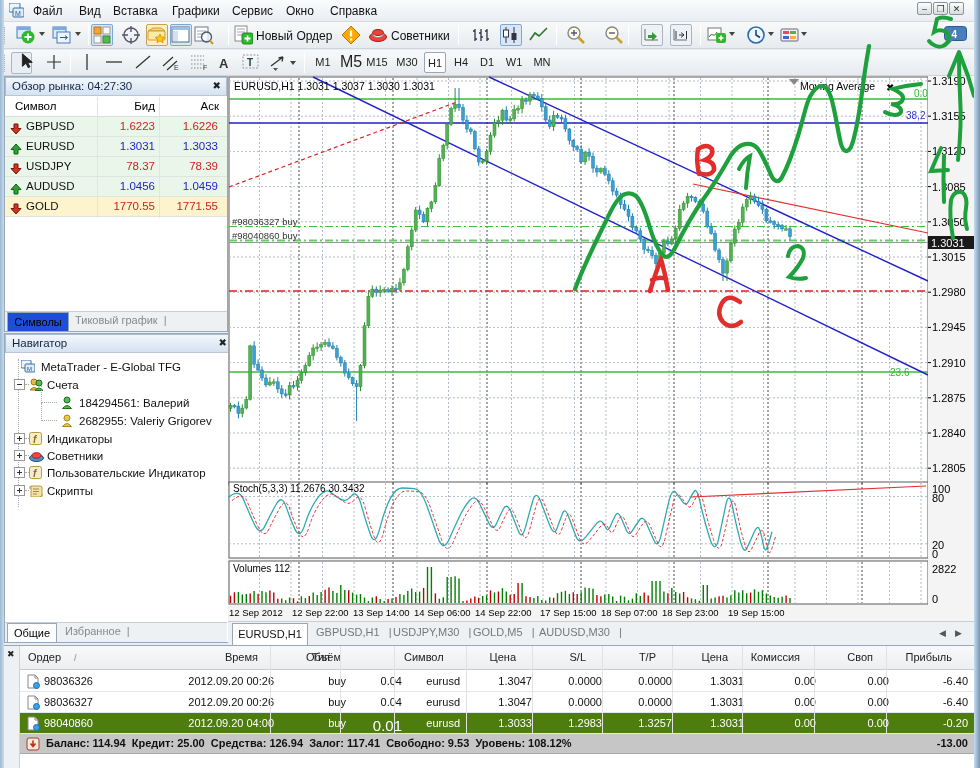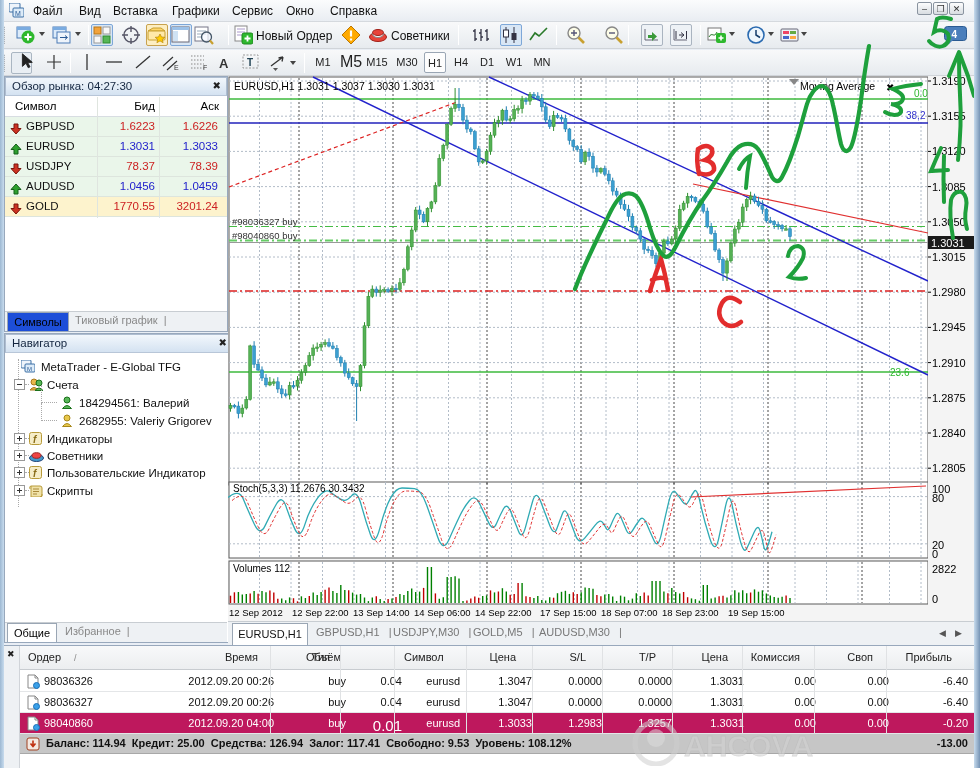--- a/index.html
+++ b/index.html
@@ -243,21 +243,21 @@
           <span style="position:absolute;left:21px;top:3px;font-size:11.5px;color:#111">AUDUSD</span>
           <span style="position:absolute;right:72px;top:3px;font-size:11.5px;color:#2222cc">1.0456</span>
           <span style="position:absolute;right:9px;top:3px;font-size:11.5px;color:#2222cc">1.0459</span>
         </div>
 <div style="position:absolute;left:0;top:100px;width:222px;height:20px;background:#fdf3cd;border-bottom:1px solid #dde5dd">
           <span style="position:absolute;left:5px;top:4px"><svg width="12" height="12">
               <path d="M6 11 L1 5.5 H4 V1 H8 V5.5 H11 z" fill="#cc3322" stroke="#7a150c" stroke-width="1"></path>
             </svg></span>
           <span style="position:absolute;left:21px;top:3px;font-size:11.5px;color:#111">GOLD</span>
           <span style="position:absolute;right:72px;top:3px;font-size:11.5px;color:#cc2222">1770.55</span>
-          <span style="position:absolute;right:9px;top:3px;font-size:11.5px;color:#cc2222">3201.24</span>
+          <span style="position:absolute;right:9px;top:3px;font-size:11.5px;color:#cc2222">1771.55</span>
         </div>
 <div style="position:absolute;left:92px;top:0;width:1px;height:121px;background:#dfe5df"></div>
 <div style="position:absolute;left:154px;top:0;width:1px;height:121px;background:#dfe5df"></div>
 </div>
 <div style="position:absolute;left:0;top:234px;width:222px;height:20px;background:#eef1f4;border-top:1px solid #c8cdd2">
         <div style="position:absolute;left:2px;top:0px;width:62px;height:19px;background:#1d4ed8;border:1px solid #9aa6b4;border-bottom:none;font-size:11px;text-align:center;line-height:18px">Символы</div>
         <div style="position:absolute;left:70px;top:2px;font-size:11px;color:#888">Тиковый график&nbsp;&nbsp;|</div>
       </div>
 </div>
 <div class="abs" style="left:4px;top:333px;width:230px;height:310px;background:#fff;border:1px solid #98a8bc">
@@ -1005,21 +1005,21 @@
 <div style="position:absolute;left:292px;top:4px;width:90px;text-align:right;font-size:11px;color:#111">0.04</div>
 <div style="position:absolute;left:350px;top:4px;width:90px;text-align:right;font-size:11px;color:#111">eurusd</div>
 <div style="position:absolute;left:422px;top:4px;width:90px;text-align:right;font-size:11px;color:#111">1.3047</div>
 <div style="position:absolute;left:492px;top:4px;width:90px;text-align:right;font-size:11px;color:#111">0.0000</div>
 <div style="position:absolute;left:562px;top:4px;width:90px;text-align:right;font-size:11px;color:#111">0.0000</div>
 <div style="position:absolute;left:634px;top:4px;width:90px;text-align:right;font-size:11px;color:#111">1.3031</div>
 <div style="position:absolute;left:706px;top:4px;width:90px;text-align:right;font-size:11px;color:#111">0.00</div>
 <div style="position:absolute;left:779px;top:4px;width:90px;text-align:right;font-size:11px;color:#111">0.00</div>
 <div style="position:absolute;left:858px;top:4px;width:90px;text-align:right;font-size:11px;color:#111">-6.40</div>
 </div>
-<div style="position:absolute;left:16px;top:67px;width:954px;height:21px;background:#be185d;border-bottom:1px solid #e4e6e8">
+<div style="position:absolute;left:16px;top:67px;width:954px;height:21px;background:#4d7c0f;border-bottom:1px solid #e4e6e8">
 <svg style="position:absolute;left:6px;top:3px" width="14" height="15">
           <path d="M2 1 h7 l3 3 v10 h-10 z" fill="#fff" stroke="#888"></path>
           <path d="M9 1 v3 h3" fill="none" stroke="#888"></path>
           <circle cx="10.5" cy="11.5" r="3" fill="#3aa0e8" stroke="#1a70b8"></circle>
         </svg>
 <div style="position:absolute;left:24px;top:4px;font-size:11px;color:#fff">98040860</div>
 <div style="position:absolute;left:164px;top:4px;width:90px;text-align:right;font-size:11px;color:#fff">2012.09.20 04:00</div>
 <div style="position:absolute;left:236px;top:4px;width:90px;text-align:right;font-size:11px;color:#fff">buy</div>
 <div style="position:absolute;left:292px;top:4px;width:90px;text-align:right;font-size:15px;color:#fff">0.01</div>
 <div style="position:absolute;left:350px;top:4px;width:90px;text-align:right;font-size:11px;color:#fff">eurusd</div>
@@ -1043,26 +1043,20 @@
 <div style="position:absolute;left:336px;top:0;width:1px;height:88px;background:#e0e2e4"></div>
 <div style="position:absolute;left:390px;top:0;width:1px;height:88px;background:#e0e2e4"></div>
 <div style="position:absolute;left:462px;top:0;width:1px;height:88px;background:#e0e2e4"></div>
 <div style="position:absolute;left:528px;top:0;width:1px;height:88px;background:#e0e2e4"></div>
 <div style="position:absolute;left:598px;top:0;width:1px;height:88px;background:#e0e2e4"></div>
 <div style="position:absolute;left:668px;top:0;width:1px;height:88px;background:#e0e2e4"></div>
 <div style="position:absolute;left:738px;top:0;width:1px;height:88px;background:#e0e2e4"></div>
 <div style="position:absolute;left:810px;top:0;width:1px;height:88px;background:#e0e2e4"></div>
 <div style="position:absolute;left:882px;top:0;width:1px;height:88px;background:#e0e2e4"></div>
 </div>
-<div class="abs" style="left:608px;top:720px;width:360px;height:48px;opacity:0.55">
-<svg width="360" height="46">
-<circle cx="48" cy="23" r="21" fill="none" stroke="#cfcfcf" stroke-width="5"></circle>
-<circle cx="48" cy="18" r="9" fill="#dcdcdc"></circle>
-<text x="76" y="36" font-size="30" font-weight="bold" fill="#d4d4d4" stroke="#bdbdbd" stroke-width="0.8" font-family="Liberation Sans">АНСОVА</text>
-</svg></div>
 <div class="abs" style="left:944px;top:26px;width:23px;height:18px">
 <svg width="23" height="18">
         <rect x="0.5" y="0.5" width="22" height="14" rx="3" fill="#4a7ebb" stroke="#2a5a92"></rect>
         <path d="M5 14 l0 4 4 -4 z" fill="#4a7ebb"></path>
         <text x="7.5" y="11.5" font-size="10" font-weight="bold" fill="#fff">4</text>
       </svg></div>
 <svg width="980" height="768" style="position:absolute;left:0;top:0;z-index:50;pointer-events:none">
 <path d="M650 291 Q656 272 661 259 Q665 273 668 290 M652 280 Q660 276 666 279" stroke="#e22d2d" stroke-width="4.5" fill="none" stroke-linecap="round"></path>
 <path d="M699 174 Q696 160 698 149 Q707 143 712 149 Q714 156 705 160 Q715 162 714 170 Q710 177 699 173" stroke="#e22d2d" stroke-width="4.5" fill="none" stroke-linecap="round"></path>
 <path d="M740 302 Q728 293 722 303 Q716 314 723 322 Q731 330 741 322" stroke="#e22d2d" stroke-width="4.5" fill="none" stroke-linecap="round"></path>

